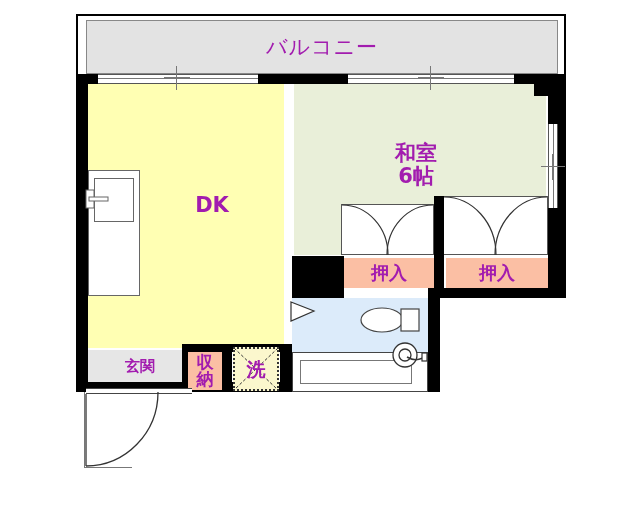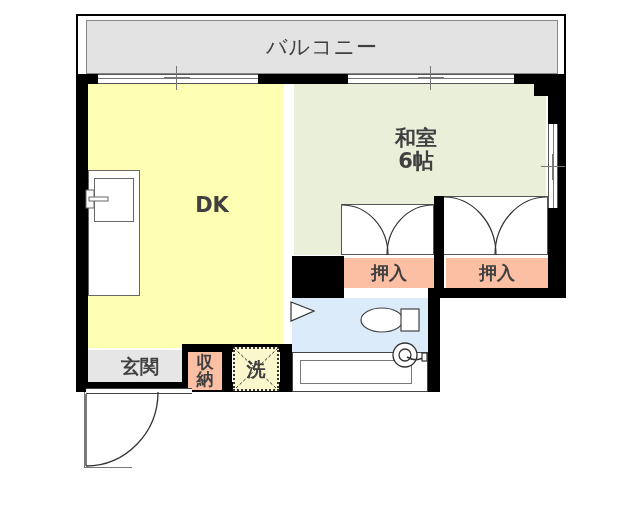--- a/index.html
+++ b/index.html
@@ -2,21 +2,21 @@
 <html><head>
 <meta charset="utf-8">
 <style>
   html,body{margin:0;padding:0;background:#ffffff;}
   body{font-family:"DejaVu Sans","Liberation Sans",sans-serif;}
   #plan{position:relative;width:640px;height:516px;background:#ffffff;overflow:hidden;}
   .abs{position:absolute;box-sizing:border-box;}
   .wall{background:#000000;}
   .room{box-sizing:border-box;}
   .lbl{position:absolute;display:flex;flex-direction:column;align-items:center;justify-content:center;
-       color:#404040;line-height:1.08;white-space:nowrap;pointer-events:none;}
+       color:#a21caf;line-height:1.08;white-space:nowrap;pointer-events:none;}
   .lbl .l1{display:block;}
   .lbl .l2{display:block;}
   .thin{background:#777;}
   svg{display:block;}
 </style>
 </head>
 <body>
 
 <div id="plan">
 
@@ -54,21 +54,21 @@
     <rect x="5" y="11" width="19" height="4" fill="#ffffff" stroke="#666" stroke-width="1"></rect>
   </svg>
 
   <div class="abs" style="left:98px;top:74px;width:160px;height:10px;background:#ffffff;border-top:1px solid #555;border-bottom:1px solid #555;"></div>
   <div class="abs thin" style="left:98px;top:78px;width:160px;height:1px;"></div>
   <div class="abs thin" style="left:176px;top:66px;width:1px;height:24px;"></div>
   <div class="abs thin" style="left:164px;top:77px;width:26px;height:1px;"></div>
 
   <div class="abs room" style="left:294px;top:84px;width:240px;height:171px;background:#e9efd9;"></div>
   <div class="abs room" style="left:294px;top:96px;width:252px;height:159px;background:#e9efd9;"></div>
-  <div class="lbl" style="left:356px;top:122px;width:120px;height:56px;font-size:21px;font-weight:600;">
+  <div class="lbl" style="left:356px;top:137px;width:120px;height:56px;font-size:21px;font-weight:600;">
     <span class="l1">和室</span>
     <span class="l2">6帖</span>
   </div>
 
   <div class="abs" style="left:348px;top:74px;width:166px;height:10px;background:#ffffff;border-top:1px solid #555;border-bottom:1px solid #555;"></div>
   <div class="abs thin" style="left:348px;top:78px;width:166px;height:1px;"></div>
   <div class="abs thin" style="left:430px;top:66px;width:1px;height:24px;"></div>
   <div class="abs thin" style="left:418px;top:77px;width:26px;height:1px;"></div>
 
   <div class="abs" style="left:548px;top:124px;width:10px;height:84px;background:#ffffff;border-left:1px solid #555;border-right:1px solid #555;"></div>
@@ -115,21 +115,21 @@
   <svg class="abs" style="left:392px;top:340px;" width="38" height="30" viewBox="0 0 38 30">
     <circle cx="13" cy="15" r="12" fill="#ffffff" stroke="#333" stroke-width="1.3"></circle>
     <circle cx="13" cy="15" r="6" fill="#ffffff" stroke="#333" stroke-width="1.3"></circle>
     <path d="M15 17 C22 21, 26 20, 31 18" fill="none" stroke="#333" stroke-width="1.6"></path>
     <rect x="30" y="13" width="5" height="8" fill="#ffffff" stroke="#333" stroke-width="1.2"></rect>
   </svg>
 
   <div class="abs" style="left:88px;top:348px;width:204px;height:34px;background:#ffffff;"></div>
 
   <div class="abs room" style="left:88px;top:350px;width:104px;height:32px;background:#e6e6e6;"></div>
-  <div class="lbl" style="left:88px;top:350px;width:104px;height:32px;font-size:19px;font-weight:600;">
+  <div class="lbl" style="left:88px;top:350px;width:104px;height:32px;font-size:15px;font-weight:600;">
     <span class="l1">玄関</span>
   </div>
 
   <svg class="abs" style="left:184px;top:348px;" width="28" height="36" viewBox="0 0 28 36">
     <path d="M27 1 A26 17 0 0 1 1 18" fill="#ffffff" stroke="#333" stroke-width="1.2"></path>
     <path d="M1 18 A26 17 0 0 1 27 35" fill="#ffffff" stroke="#333" stroke-width="1.2"></path>
   </svg>
 
   <div class="abs wall" style="left:182px;top:344px;width:110px;height:8px;"></div>
   <div class="abs wall" style="left:182px;top:344px;width:6px;height:44px;"></div>

